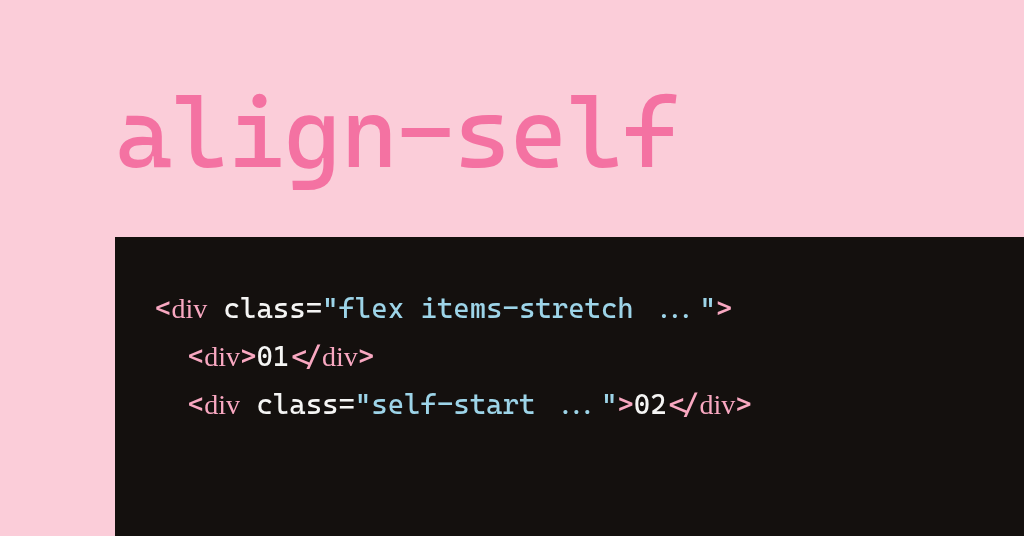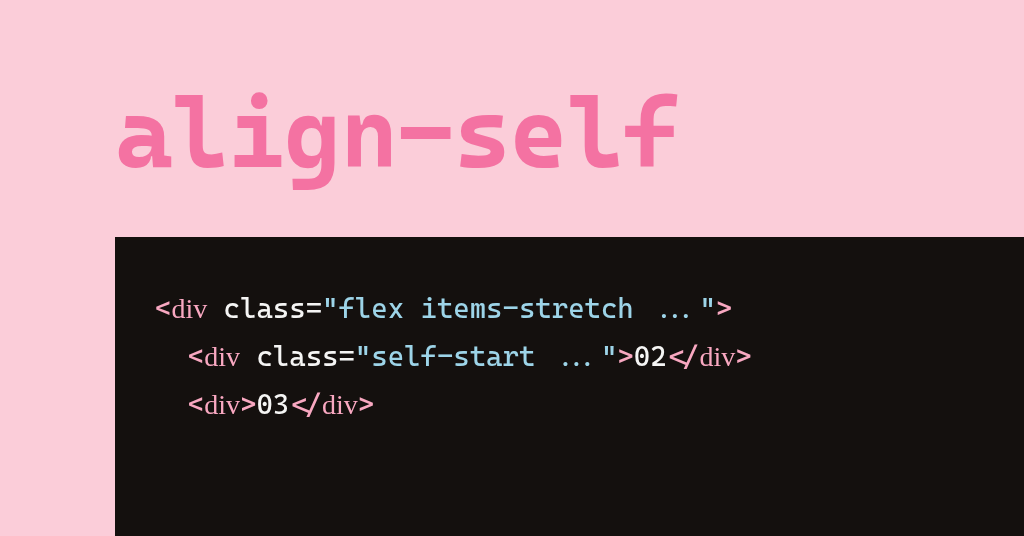--- a/index.html
+++ b/index.html
@@ -12,21 +12,21 @@
       width: 1024px;
       height: 536px;
       background: #fbcdd9;
       font-family: ui-monospace, 'SF Mono', 'Monaco', 'Cascadia Code', 'Roboto Mono', Consolas, 'Courier New', monospace;
       overflow: hidden;
       position: relative;
     }
     
     .title {
       font-size: 98px;
-      font-weight: 700;
+      font-weight: 400;
       color: #f472a2;
       position: absolute;
       left: 115px;
       top: 76px;
       letter-spacing: -1px;
     }
     
     .code-block {
       position: absolute;
       left: 115px;
@@ -52,15 +52,15 @@
     .text { color: #f5f5f4; }
     .close-slash { color: #f9a8c1; }
   </style>
 </head>
 <body>
 
 <div class="title">align-self</div>
 
 <div class="code-block">
   <div class="code-line"><span class="bracket">&lt;</span><span class="tag">div</span><span class="attr-name"> </span><span class="attr-name">class</span><span class="eq">=</span><span class="string">"flex items-stretch ..."</span><span class="bracket">&gt;</span></div>
+  <div class="code-line"><span>  </span><span class="bracket">&lt;</span><span class="tag">div</span><span class="bracket">&gt;</span><span class="text">01</span><span class="bracket">&lt;</span><span class="close-slash">/</span><span class="tag">div</span><span class="bracket">&gt;</span></div>
   <div class="code-line"><span>  </span><span class="bracket">&lt;</span><span class="tag">div</span><span class="attr-name"> </span><span class="attr-name">class</span><span class="eq">=</span><span class="string">"self-start ..."</span><span class="bracket">&gt;</span><span class="text">02</span><span class="bracket">&lt;</span><span class="close-slash">/</span><span class="tag">div</span><span class="bracket">&gt;</span></div>
-  <div class="code-line"><span>  </span><span class="bracket">&lt;</span><span class="tag">div</span><span class="bracket">&gt;</span><span class="text">03</span><span class="bracket">&lt;</span><span class="close-slash">/</span><span class="tag">div</span><span class="bracket">&gt;</span></div>
 </div>
 
 </body></html>

